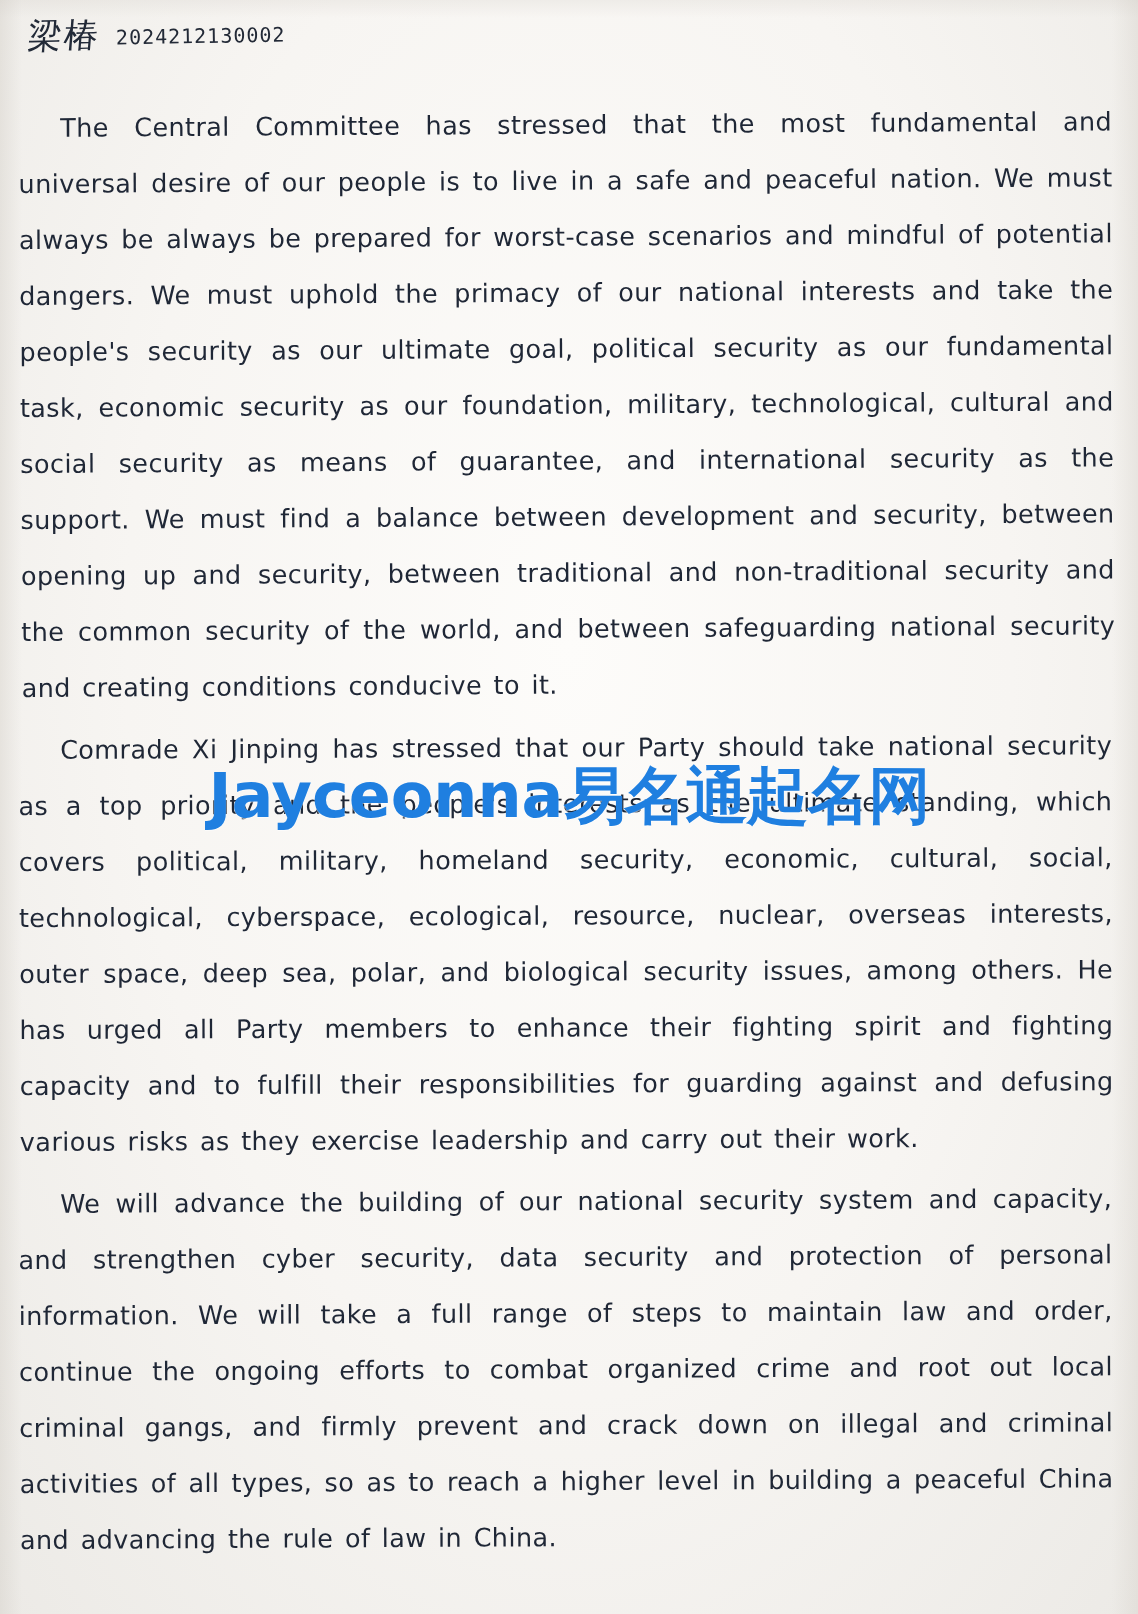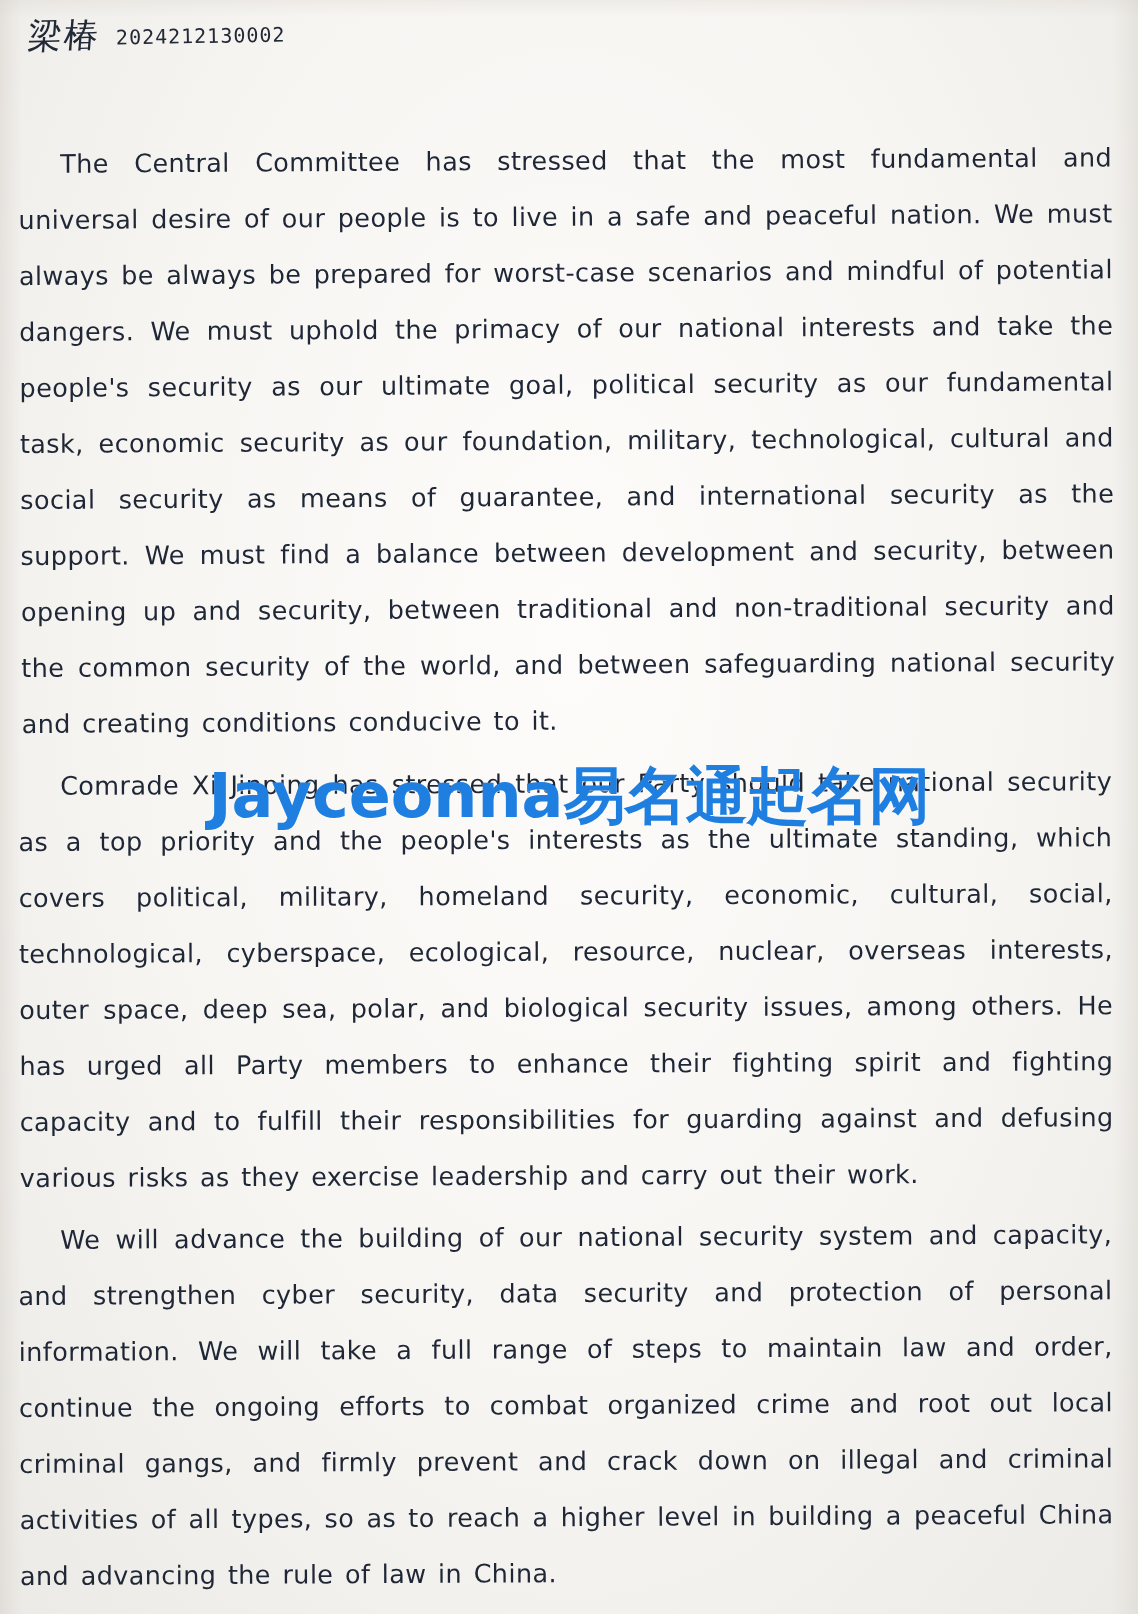--- a/index.html
+++ b/index.html
@@ -72,21 +72,21 @@
     color: #232a37;
     letter-spacing: 1px;
     transform: rotate(-1deg);
     padding-bottom: 4px;
   }
 
   
   #body-text {
     position: absolute;
     left: 18px;
-    top: 136px;
+    top: 100px;
     width: 1094px;
   }
   .para {
     font-size: 25.5px;
     line-height: 56px;
     color: #1f2736;
     text-align: justify;
     text-justify: inter-word;
     word-spacing: 3px;
     letter-spacing: 0.4px;

